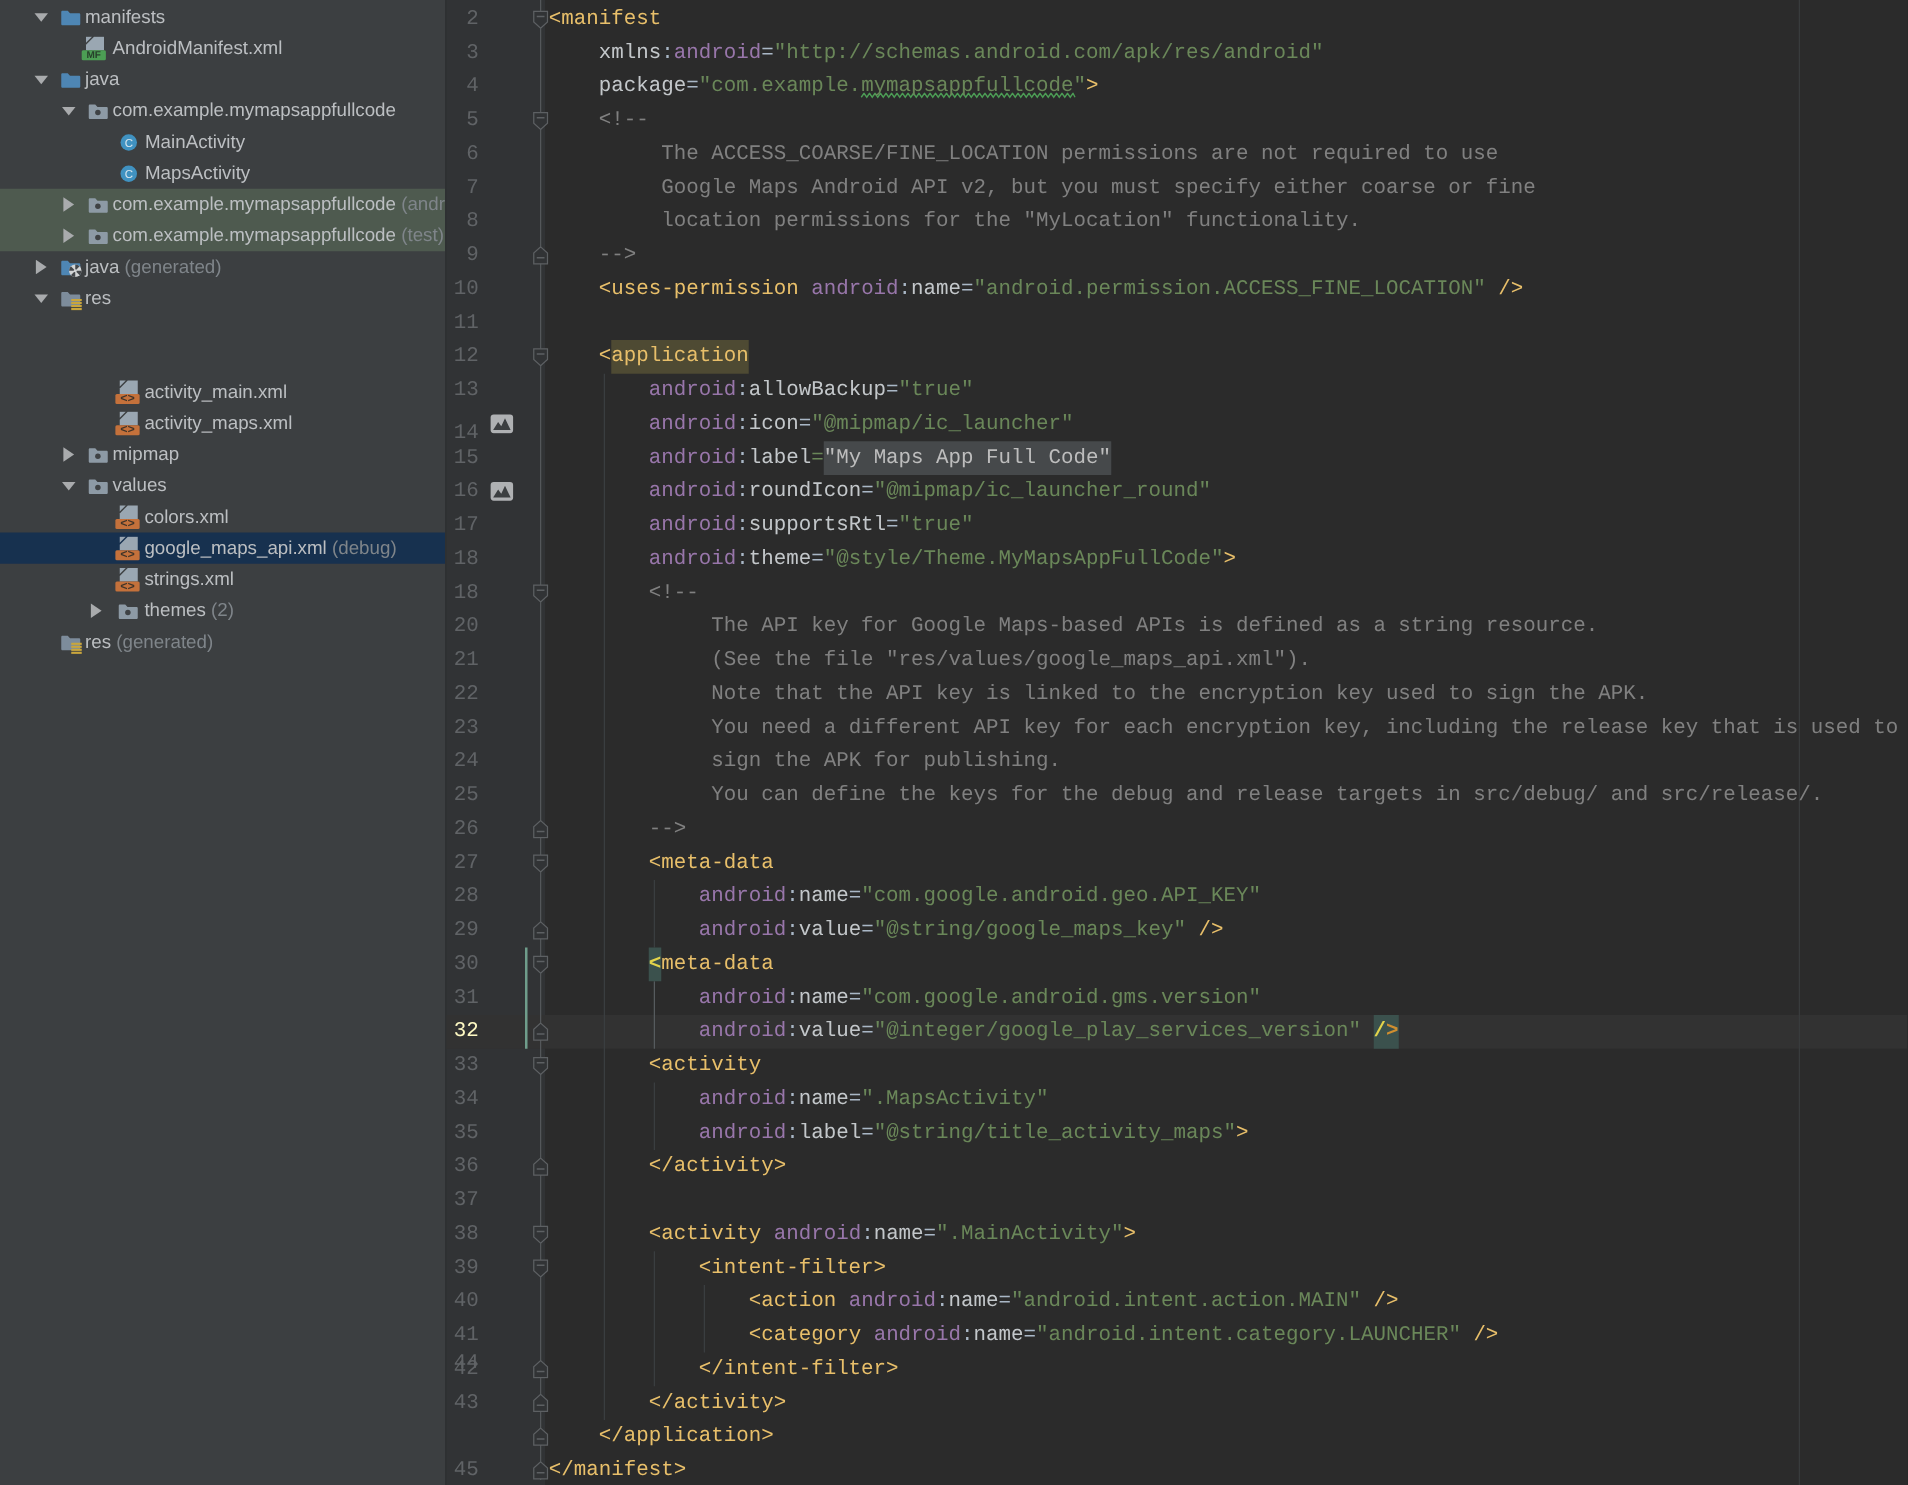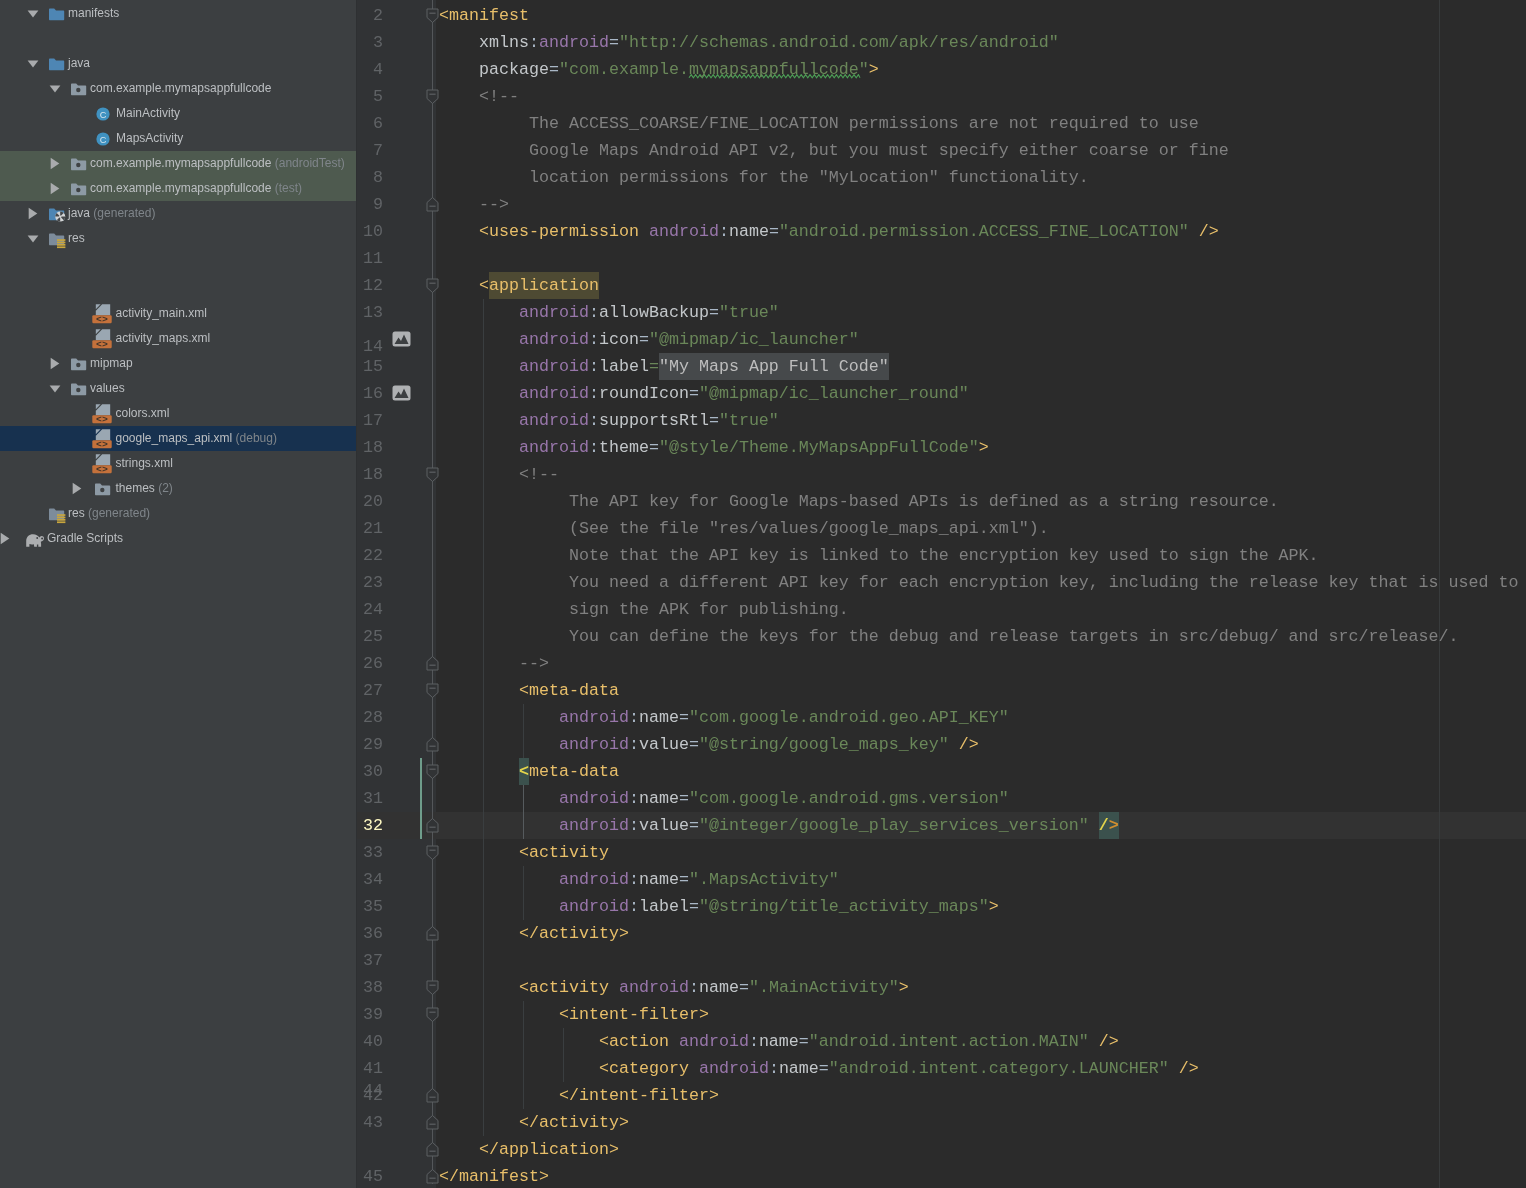--- a/index.html
+++ b/index.html
@@ -5,21 +5,21 @@
 #root{position:relative;width:1526px;height:1188px;background:#2b2b2b;font-family:"Liberation Sans",sans-serif}
 #tree{position:absolute;left:0;top:0;width:356px;height:1188px;background:#3c3f41;overflow:hidden}
 #tdiv{position:absolute;left:356px;top:0;width:1px;height:1188px;background:#2e3032}
 #gutter{position:absolute;left:357px;top:0;width:79px;height:1188px;background:#313335}
 .row{position:absolute;left:0;width:356px;height:25px;overflow:hidden;white-space:nowrap}
 .row.green{background:#4e5a4f}
 .row.sel{background:#17314f}
 .ar{position:absolute}
 .ic{position:absolute}
 .ti{display:block}
-.rt{position:absolute;top:0;line-height:25px;font-size:12px;color:#bcbfc2}
+.rt{position:absolute;top:0;line-height:25px;font-size:15px;color:#bcbfc2}
 .dim{color:#7f858a;font-style:normal}
 .cl{position:absolute;left:439px;height:27px;line-height:27px;white-space:pre;font-family:"Liberation Mono",monospace;font-size:16.66px;color:#a9b7c6}
 .cl i,.cl u{font-style:normal}
 .ln{position:absolute;left:357px;width:26px;height:27px;line-height:27px;text-align:right;font-family:"Liberation Mono",monospace;font-size:16.66px;color:#606366}
 .ln.curln{color:#fef9c3}
 .fm{position:absolute;left:425.5px;display:block}
 .gi{position:absolute;left:392px;display:block}
 .ig{position:absolute;width:1px;background:#3a3e40}
 #foldline{position:absolute;left:431.5px;top:0;width:1px;height:1183.5px;background:#54575a}
 #marginline{position:absolute;left:1439px;top:0;width:1px;height:1188px;background:#383b3c}
@@ -42,20 +42,31 @@
             <polygon points="0.6,0.6 11.4,0.6 6,7.4" fill="#a9abad"></polygon>
           </svg>
         </span>
         <span class="ic" style="left:48px;top:3.5px">
           <svg class="ti" width="18" height="18" viewBox="0 0 18 18">
             <path d="M1 14.2 V4.6 C1 4.05 1.45 3.6 2 3.6 H6.2 L8 5.6 H15.2 C15.75 5.6 16.2 6.05 16.2 6.6 V14.2 C16.2 14.75 15.75 15.2 15.2 15.2 H2 C1.45 15.2 1 14.75 1 14.2 Z" fill="#4e86b4"></path>
           </svg>
         </span>
         <span class="rt" style="left:68px">manifests</span>
       </div>
+<div class="row" style="top:26px">
+        <span class="ic" style="left:65px;top:2.5px">
+          <svg class="ti" width="20" height="20" viewBox="0 0 20 20">
+            <path d="M10.2 0.3 H18.2 V11.2 H3.8 V6.7 Z" fill="#9aa7b2"></path>
+            <path d="M3.8 0.3 H8.6 L3.8 5.2 Z" fill="#9aa7b2"></path>
+            <rect x="0.3" y="11.2" width="19.4" height="8" rx="1.2" fill="#4c9e54"></rect>
+            <text x="10" y="17.6" font-family="Liberation Sans, sans-serif" font-size="8" font-weight="bold" fill="#27402b" text-anchor="middle">MF</text>
+          </svg>
+        </span>
+        <span class="rt" style="left:90px">AndroidManifest.xml</span>
+      </div>
 <div class="row" style="top:51px">
         <span class="ar" style="left:27px;top:8.5px">
           <svg class="ti" width="12" height="8" viewBox="0 0 12 8">
             <polygon points="0.6,0.6 11.4,0.6 6,7.4" fill="#a9abad"></polygon>
           </svg>
         </span>
         <span class="ic" style="left:48px;top:3.5px">
           <svg class="ti" width="18" height="18" viewBox="0 0 18 18">
             <path d="M1 14.2 V4.6 C1 4.05 1.45 3.6 2 3.6 H6.2 L8 5.6 H15.2 C15.75 5.6 16.2 6.05 16.2 6.6 V14.2 C16.2 14.75 15.75 15.2 15.2 15.2 H2 C1.45 15.2 1 14.75 1 14.2 Z" fill="#4e86b4"></path>
           </svg>
@@ -259,35 +270,20 @@
         <span class="ic" style="left:48px;top:3.5px">
           <svg class="ti" width="18" height="19" viewBox="0 0 18 19">
             <path d="M1 14.2 V4.6 C1 4.05 1.45 3.6 2 3.6 H6.2 L8 5.6 H15.2 C15.75 5.6 16.2 6.05 16.2 6.6 V14.2 C16.2 14.75 15.75 15.2 15.2 15.2 H2 C1.45 15.2 1 14.75 1 14.2 Z" fill="#7d8c9b"></path>
             <rect x="9" y="9.2" width="8.4" height="1.7" fill="#c9a63d"></rect>
             <rect x="9" y="11.6" width="8.4" height="1.7" fill="#c9a63d"></rect>
             <rect x="9" y="14.0" width="8.4" height="1.7" fill="#c9a63d"></rect>
             <rect x="9" y="16.4" width="8.4" height="1.7" fill="#c9a63d"></rect>
           </svg>
         </span>
         <span class="rt" style="left:68px">res <i class="dim">(generated)</i></span>
-      </div>
-<div class="row" style="top:526px">
-        <span class="ar" style="left:0px;top:6px">
-          <svg class="ti" width="10" height="13" viewBox="0 0 10 13">
-            <polygon points="0.7,0.7 9.3,6.5 0.7,12.3" fill="#a9abad"></polygon>
-          </svg>
-        </span>
-        <span class="ic" style="left:24px;top:4.5px">
-          <svg class="ti" width="22" height="17" viewBox="0 0 22 17">
-            <path d="M2.2 15.8 V9.8 C2.2 5.9 5.2 3.2 9 3.2 C11.9 3.2 14.3 4.5 15.4 6.5 L16 5.8 C17.4 4.3 19.8 5.1 20 7.1 C20.2 8.9 19 10.4 17.3 10.6 L16.8 10.65 C17 11.4 17.1 12.2 17.1 13 V15.8 H14.3 V13.6 H12.9 V15.8 H10.2 L9.9 13.3 C9.3 13.45 8.6 13.5 8 13.5 C7.1 13.5 6.2 13.35 5.4 13.05 V15.8 Z" fill="#acaeb0"></path>
-            <circle cx="18.1" cy="7.6" r="1" fill="#3c3f41"></circle>
-            <circle cx="13.2" cy="7" r="0.9" fill="#3c3f41"></circle>
-          </svg>
-        </span>
-        <span class="rt" style="left:47px">Gradle Scripts</span>
       </div>
 </div>
 <div id="tdiv"></div>
 <div id="gutter"></div>
 <div id="curline"></div>
 <div id="editor">
 <div class="ig" style="left:483px;top:298.5px;height:837px"></div>
 <div class="ig" style="left:523px;top:703.5px;height:54px"></div>
 <div class="ig" style="left:523px;top:865.5px;height:54px"></div>
 <div class="ig" style="left:523px;top:1000.5px;height:108px"></div>

